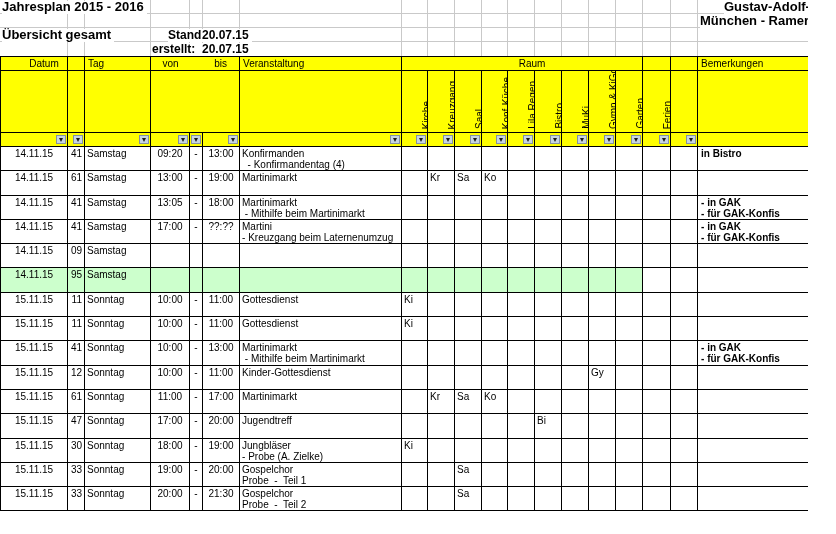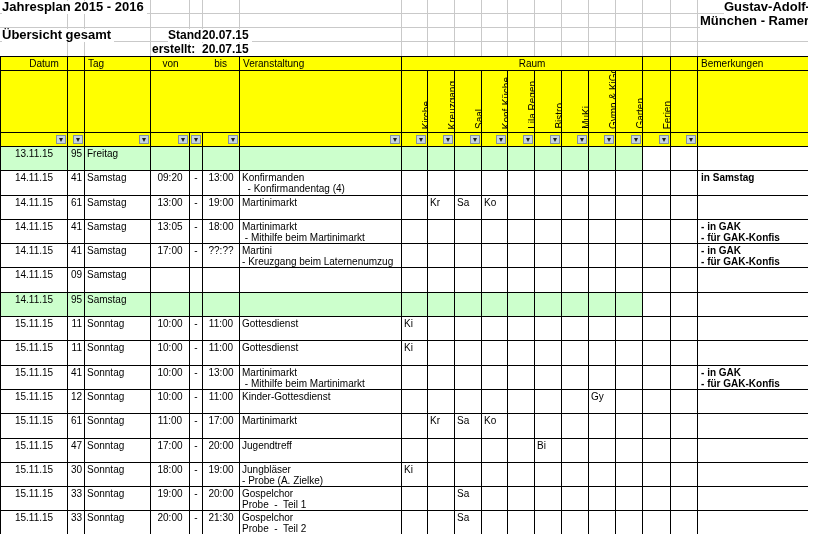--- a/index.html
+++ b/index.html
@@ -229,41 +229,20 @@
             <span class="dd"></span>
           </td>
           <td>
             <span class="dd"></span>
           </td>
           <td></td>
         </tr>
     </thead>
     <tbody id="tbody">
         <tr>
-          <td class="c-datum g">13.11.15</td>
-          <td class="c-seq g">95</td>
-          <td class="c-tag g">Freitag</td>
-          <td class="c-von g"></td>
-          <td class="c-dash g"></td>
-          <td class="c-bis g"></td>
-          <td class="c-event g"></td>
-          <td class="c-room g"></td>
-          <td class="c-room g"></td>
-          <td class="c-room g"></td>
-          <td class="c-room g"></td>
-          <td class="c-room g"></td>
-          <td class="c-room g"></td>
-          <td class="c-room g"></td>
-          <td class="c-room g"></td>
-          <td class="c-room g"></td>
-          <td class="c-room"></td>
-          <td class="c-room"></td>
-          <td class="c-bem"></td>
-        </tr>
-        <tr>
           <td class="c-datum">14.11.15</td>
           <td class="c-seq">41</td>
           <td class="c-tag">Samstag</td>
           <td class="c-von">09:20</td>
           <td class="c-dash">-</td>
           <td class="c-bis">13:00</td>
           <td class="c-event">
             <div class="line">Konfirmanden</div>
             <div class="line">  - Konfirmandentag (4)</div>
           </td>
@@ -272,21 +251,21 @@
           <td class="c-room"></td>
           <td class="c-room"></td>
           <td class="c-room"></td>
           <td class="c-room"></td>
           <td class="c-room"></td>
           <td class="c-room"></td>
           <td class="c-room"></td>
           <td class="c-room"></td>
           <td class="c-room"></td>
           <td class="c-bem">
-            <div class="line">in Samstag</div>
+            <div class="line">in Bistro</div>
           </td>
         </tr>
         <tr>
           <td class="c-datum">14.11.15</td>
           <td class="c-seq">61</td>
           <td class="c-tag">Samstag</td>
           <td class="c-von">13:00</td>
           <td class="c-dash">-</td>
           <td class="c-bis">19:00</td>
           <td class="c-event">

